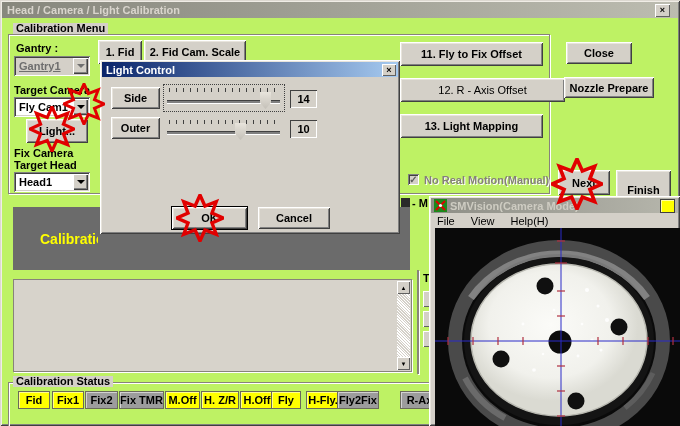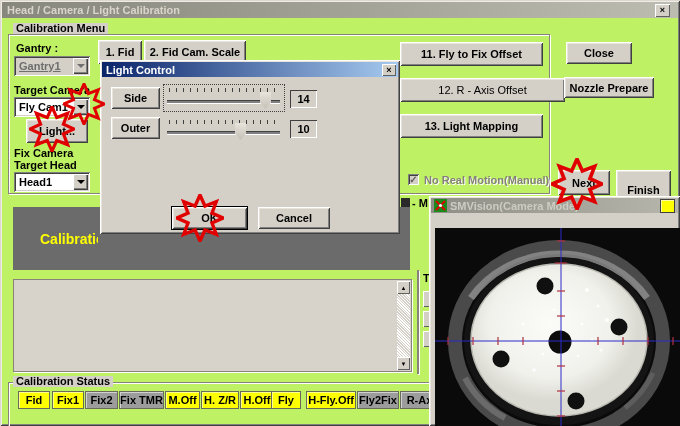--- a/index.html
+++ b/index.html
@@ -153,21 +153,21 @@
 
   <span class="tag ty" style="left:18px;width:30px;">Fid</span>
   <span class="tag ty" style="left:52px;width:30px;">Fix1</span>
   <span class="tag tg" style="left:85px;width:31px;">Fix2</span>
   <span class="tag tg" style="left:119px;width:43px;">Fix TMR</span>
   <span class="tag ty" style="left:165px;width:33px;">M.Off</span>
   <span class="tag ty" style="left:201px;width:36px;">H. Z/R</span>
   <span class="tag ty" style="left:240px;width:32px;">H.Off</span>
   <span class="tag ty" style="left:271px;width:28px;">Fly</span>
   <span class="tag ty" style="left:306px;width:48px;">H-Fly.Off</span>
-  <span class="tag tg" style="left:357px;width:40px;">Fly2Fix</span>
+  <span class="tag tg" style="left:337px;width:40px;">Fly2Fix</span>
   <span class="tag tg" style="left:400px;width:40px;">R-Axi</span>
 
   <div class="abs raised" style="left:100px;top:60px;width:300px;height:174px;z-index:10;">
     <div class="abs lc-title">
       <span>Light Control</span>
       <span class="raised-thin titlebtn" style="position:absolute;right:2px;top:2px;width:14px;height:12px;">
         <span>×</span>
       </span>
     </div>
 
@@ -203,20 +203,25 @@
   <div class="abs raised" style="left:429px;top:196px;width:251px;height:230px;z-index:20;">
     <div class="abs smtitle">
       <svg width="13" height="13">
         <rect x="0" y="0" width="13" height="13" fill="#1a8a1a"></rect>
         <line x1="2" y1="2" x2="11" y2="11" stroke="#e00000" stroke-width="2"></line>
         <line x1="11" y1="2" x2="2" y2="11" stroke="#e00000" stroke-width="2"></line>
         <circle cx="6.5" cy="6.5" r="1.6" fill="#ffffff"></circle>
       </svg>
       <span>SMVision(Camera Mode)</span>
       <span style="position:absolute;right:3px;top:1px;width:13px;height:12px;background:#ffff00;border:1px solid #404040;box-shadow:inset 1px 1px #ffffa0;"></span>
+    </div>
+    <div class="abs" style="left:2px;top:17px;right:2px;height:15px;background:#d4d0c8;">
+      <span class="menuitem">File</span>
+      <span class="menuitem">View</span>
+      <span class="menuitem">Help(H)</span>
     </div>
 
     <svg class="abs" style="left:6px;top:32px;" width="245" height="198" viewBox="0 0 245 198">
       <rect x="0" y="0" width="245" height="198" fill="#0a0a0a"></rect>
 
       <ellipse cx="124" cy="113" rx="104" ry="94" fill="none" stroke="#4a4a4a" stroke-width="14"></ellipse>
       <path d="M 36 70 A 104 94 0 0 1 212 70" fill="none" stroke="#8c8c8c" stroke-width="7" opacity="0.85"></path>
       <path d="M 30 150 A 104 94 0 0 0 70 190" fill="none" stroke="#787878" stroke-width="6" opacity="0.7"></path>
       <path d="M 218 145 A 104 94 0 0 1 190 180" fill="none" stroke="#6a6a6a" stroke-width="5" opacity="0.6"></path>
       <ellipse cx="124" cy="113" rx="95" ry="84" fill="#141414"></ellipse>

